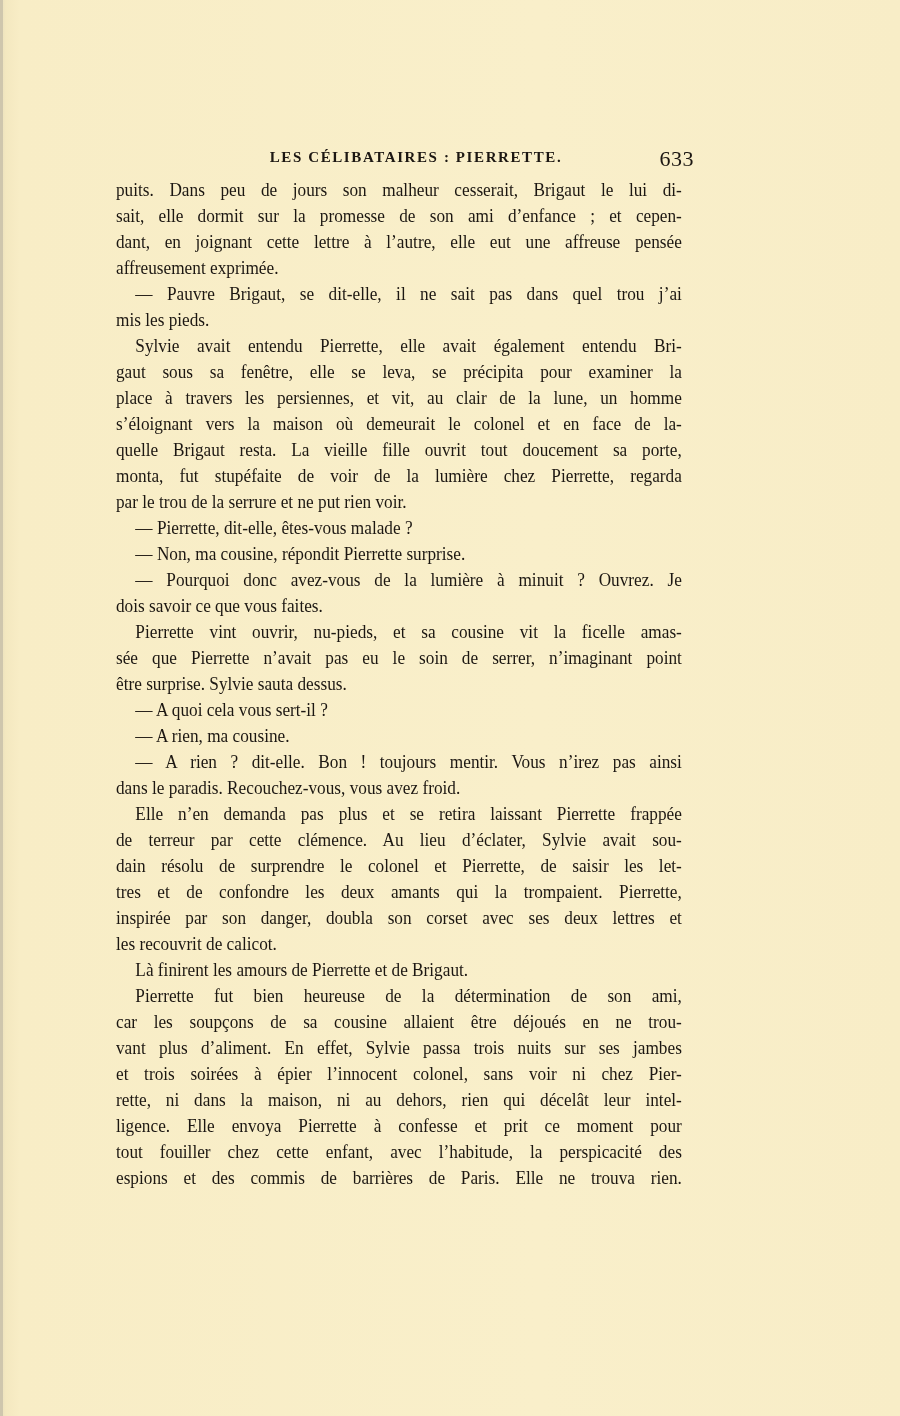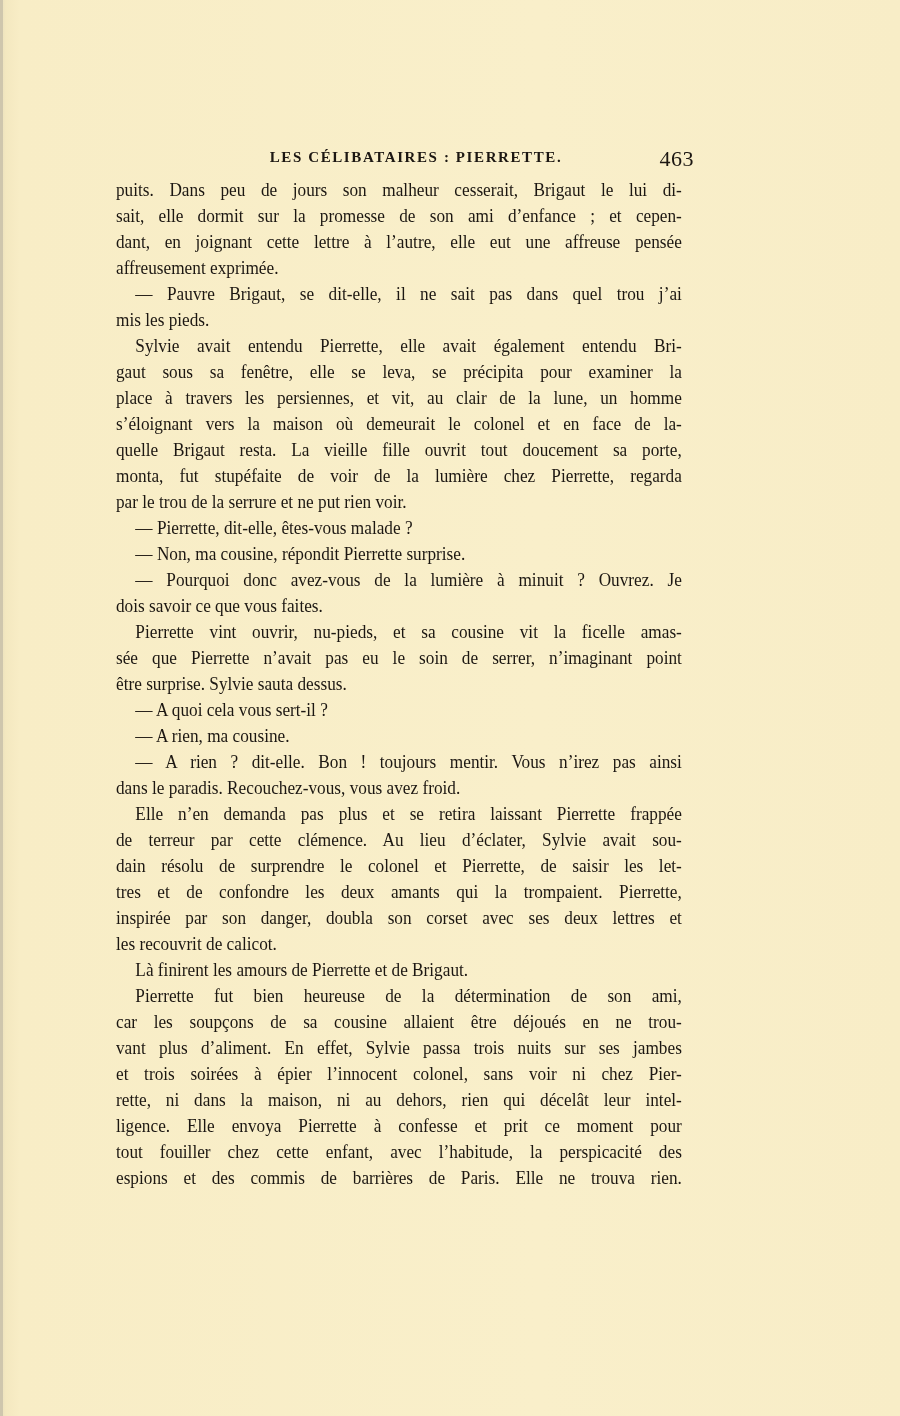--- a/index.html
+++ b/index.html
@@ -84,21 +84,21 @@
     }
   </style>
 </head>
 <body>
 
 <div class="page">
   <div class="left-shadow"></div>
 
   <div class="running-head">
     <span class="running-title">LES CÉLIBATAIRES : PIERRETTE.</span>
-    <span class="page-number">463</span>
+    <span class="page-number">633</span>
   </div>
 
   <div class="text-block" id="text-block">
       <span class="line">puits. Dans peu de jours son malheur cesserait, Brigaut le lui di-</span>
       <span class="line">sait, elle dormit sur la promesse de son ami d’enfance ; et cepen-</span>
       <span class="line">dant, en joignant cette lettre à l’autre, elle eut une affreuse pensée</span>
       <span class="line last">affreusement exprimée.</span>
       <span class="line indent">— Pauvre Brigaut, se dit-elle, il ne sait pas dans quel trou j’ai</span>
       <span class="line last">mis les pieds.</span>
       <span class="line indent">Sylvie avait entendu Pierrette, elle avait également entendu Bri-</span>

